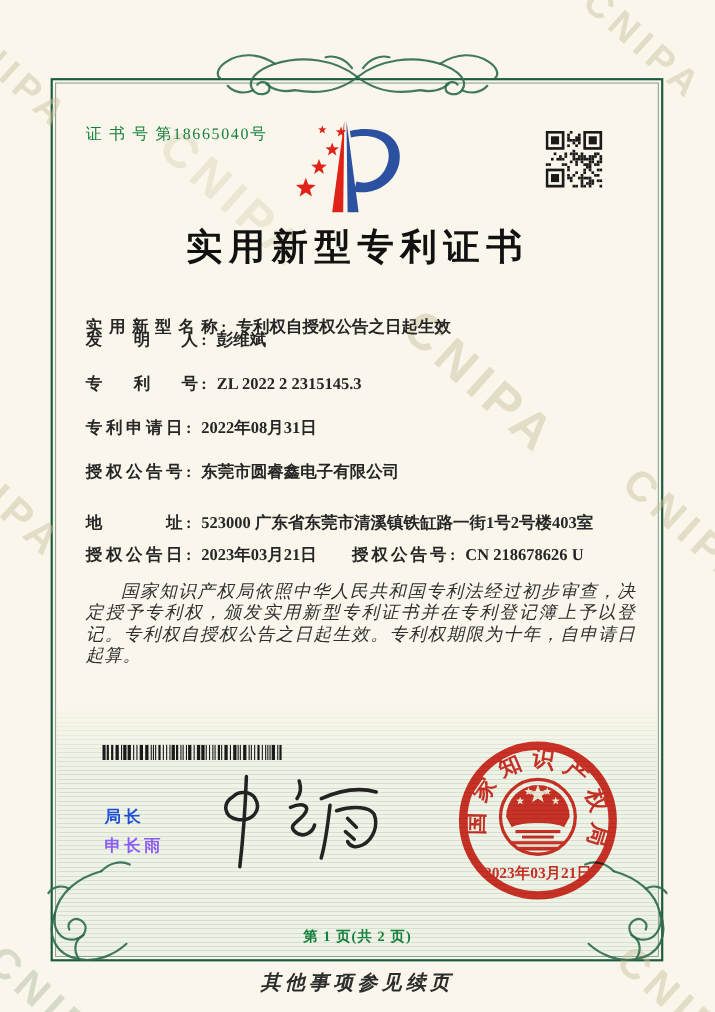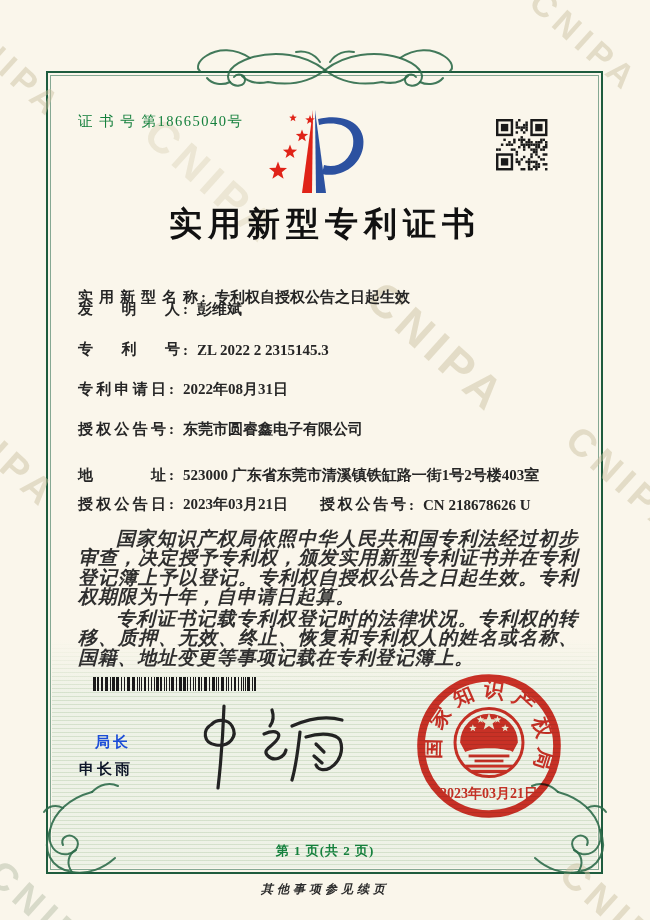--- a/index.html
+++ b/index.html
@@ -59,48 +59,48 @@
     vertical-align:bottom;
   }
   .w120{width:120px;margin-top:28px;} .w102{width:102px;} .w88{width:88px;} .w86{width:86px;}
   .colon{display:inline-block;margin:0 9px 0 3px;font-weight:600;}
   .row2a{top:260px;} .row2b{top:300px;} .row2c{top:340px;}
   .row2d{top:380px;} .row2e{top:420px;} .row2f{top:466px;} .row2g{top:495px;}
   .grant-group{position:absolute;left:242px;top:0;white-space:nowrap;}
   
   .legal{
     position:absolute;left:78px;top:529px;width:500px;z-index:3;
-    font-size:19px;font-style:italic;font-weight:700;line-height:19.3px;
+    font-size:16px;font-style:italic;font-weight:400;line-height:19.3px;
     letter-spacing:.8px;color:#2f2f2f;text-align:justify;
   }
   .legal p{margin:0 0 3px 0;text-indent:2em;}
   
   .barcode{position:absolute;left:93px;top:677px;z-index:3;}
   .officer-title{
     position:absolute;left:95px;top:733px;z-index:3;
     font-family:"Liberation Sans","DejaVu Sans",sans-serif;
     font-size:15px;font-weight:600;letter-spacing:3px;color:#1d4ed8;
   }
   .officer-name{
-    position:absolute;left:79px;top:760px;z-index:3;
+    position:absolute;left:95px;top:760px;z-index:3;
     font-family:"Liberation Sans","DejaVu Sans",sans-serif;
-    font-size:15px;font-weight:600;letter-spacing:3px;color:#0f172a;
+    font-size:15px;font-weight:600;letter-spacing:3px;color:#8b5cf6;
   }
   .signature{position:absolute;left:188px;top:692px;z-index:3;}
   .signature path{fill:none;stroke:#232323;stroke-width:3.2;stroke-linecap:round;stroke-linejoin:round;}
   
   .seal{position:absolute;left:404px;top:661px;z-index:4;mix-blend-mode:multiply;opacity:.95;}
   
   .page-number{
     position:absolute;left:0;width:100%;top:842px;z-index:3;
     text-align:center;font-size:13px;font-weight:600;color:#15803d;letter-spacing:1px;
   }
   .continuation{
     position:absolute;left:0;width:100%;top:881px;z-index:3;
-    text-align:center;font-size:12px;font-style:italic;font-weight:700;
+    text-align:center;font-size:18px;font-style:italic;font-weight:700;
     letter-spacing:4px;color:#2d2d2d;
   }
 </style>
 </head>
 <body style="--paper: #faf6eb; --frame_green: #1e5c3e; --seal_red: #d5281e; --logo_red: #e02318; --logo_blue: #2c51a0; --barcode_ink: #1a1a1a;">
 
 <span class="wm" style="left:-28px;top:8px;font-size:34px">CNIPA</span>
 <span class="wm" style="left:168px;top:108px;font-size:44px;color:rgba(208,198,168,.34)">CNIPA</span>
 <span class="wm" style="left:548px;top:-18px;font-size:34px">CNIPA</span>
 <span class="wm" style="left:392px;top:270px;font-size:46px">CNIPA</span>
@@ -296,21 +296,20 @@
   <div class="row row2g">
     <span class="lab w88">授权公告日</span><span class="colon">:</span><span class="val">2023年03月21日</span>
     <span class="grant-group">
       <span class="lab w86">授权公告号</span><span class="colon">:</span><span class="val">CN 218678626 U</span>
     </span>
   </div>
 </div>
 
 <div class="legal">
   <p>国家知识产权局依照中华人民共和国专利法经过初步审查，决定授予专利权，颁发实用新型专利证书并在专利登记簿上予以登记。专利权自授权公告之日起生效。专利权期限为十年，自申请日起算。</p>
-  <p>专利证书记载专利权登记时的法律状况。专利权的转移、质押、无效、终止、恢复和专利权人的姓名或名称、国籍、地址变更等事项记载在专利登记簿上。</p>
 </div>
 
 <svg class="barcode" id="barcode-svg" width="166" height="14" viewBox="0 0 166 14">
     <rect x="0" y="0" width="3" height="14" fill="#1a1a1a"></rect>
     <rect x="4" y="0" width="2" height="14" fill="#1a1a1a"></rect>
     <rect x="8" y="0" width="2" height="14" fill="#1a1a1a"></rect>
     <rect x="12" y="0" width="3" height="14" fill="#1a1a1a"></rect>
     <rect x="17" y="0" width="1" height="14" fill="#1a1a1a"></rect>
     <rect x="19" y="0" width="3" height="14" fill="#1a1a1a"></rect>
     <rect x="23" y="0" width="3" height="14" fill="#1a1a1a"></rect>

